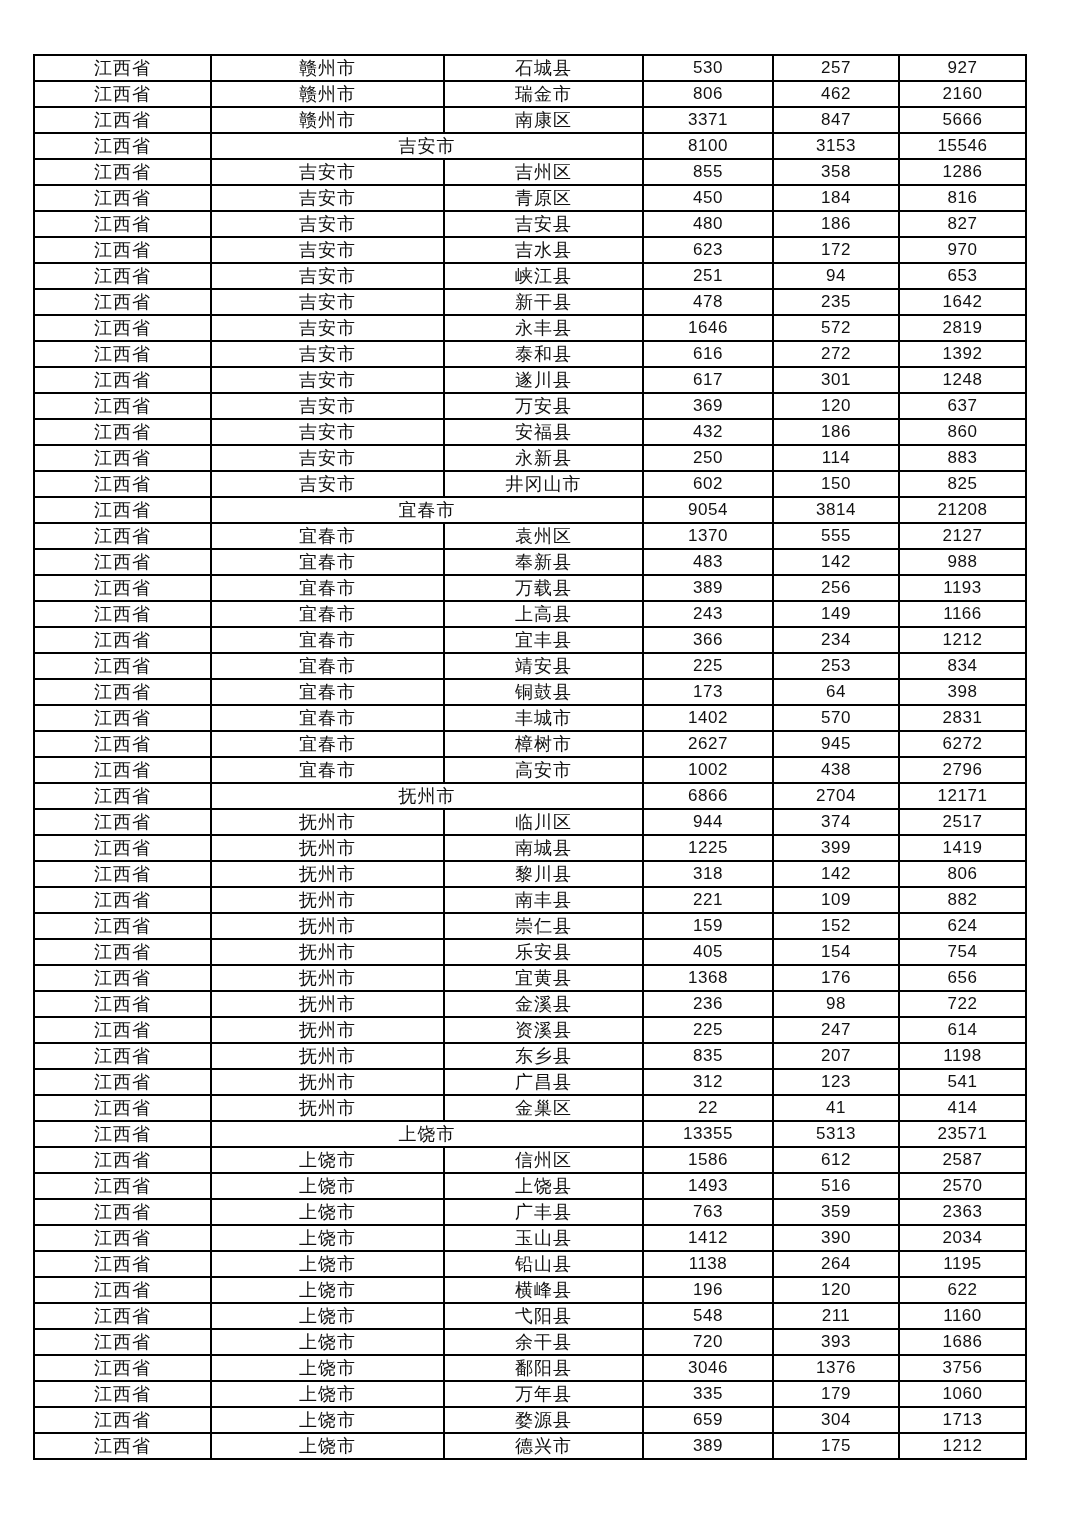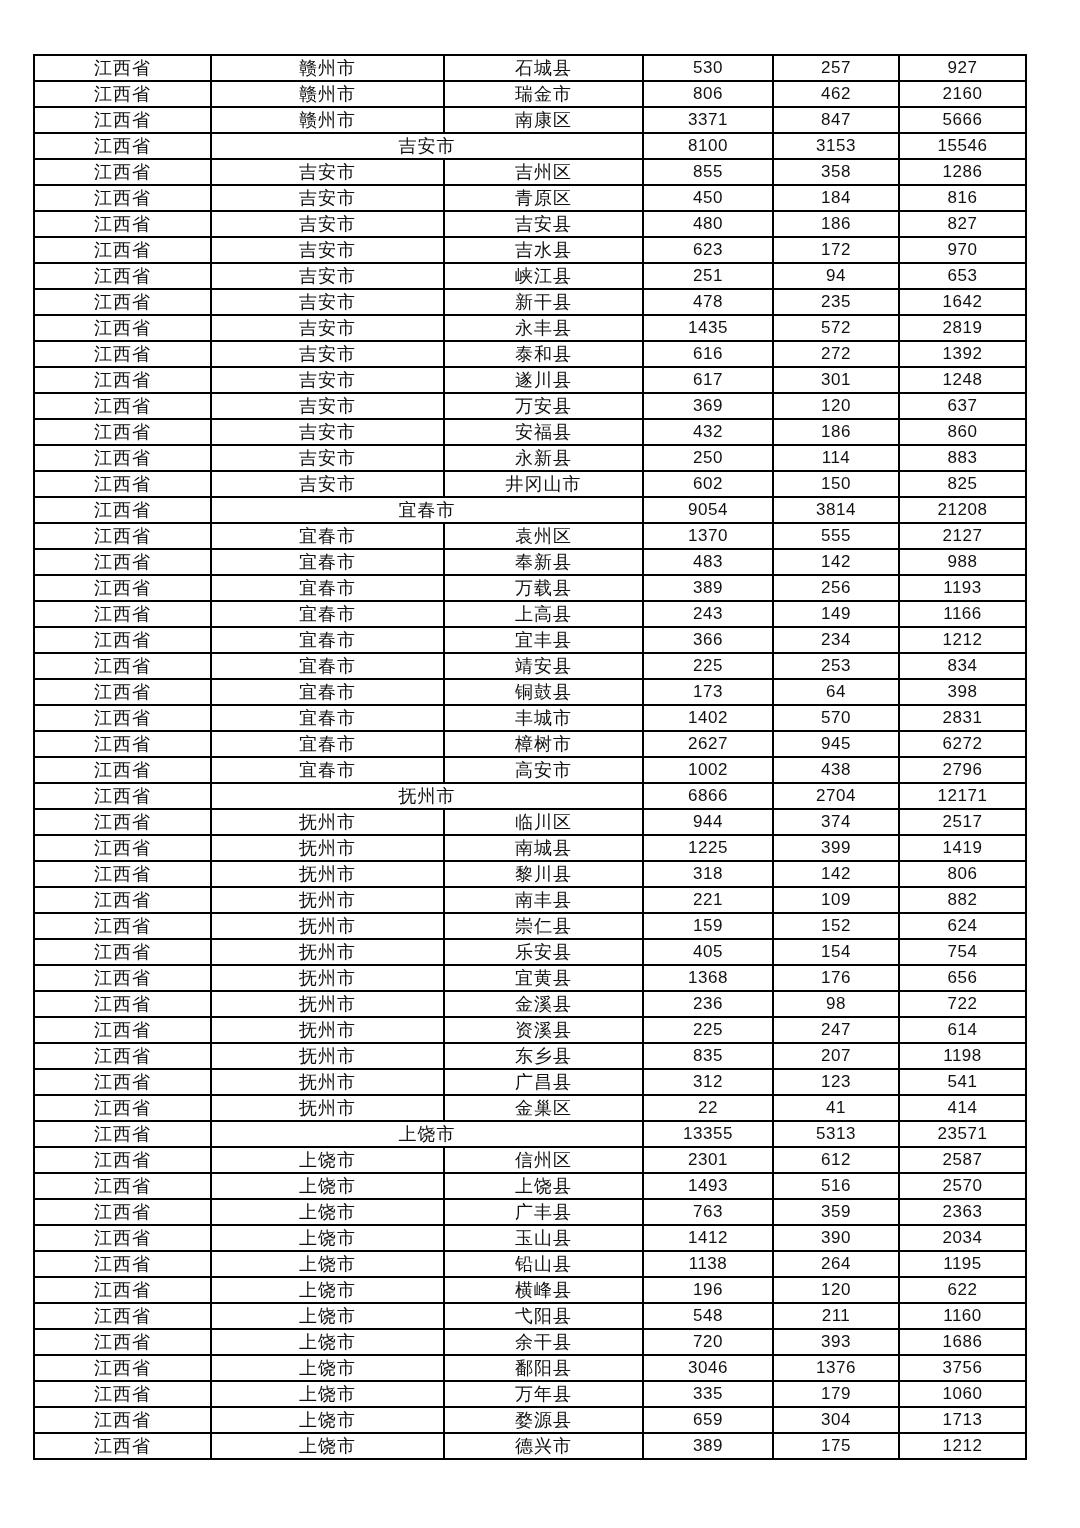--- a/index.html
+++ b/index.html
@@ -144,21 +144,21 @@
           <td colspan="1" class="cell-city">吉安市</td>
           <td colspan="1" class="cell-county">新干县</td>
           <td colspan="1" class="cell-num">478</td>
           <td colspan="1" class="cell-num">235</td>
           <td colspan="1" class="cell-num">1642</td>
         </tr>
         <tr>
           <td colspan="1" class="cell-province">江西省</td>
           <td colspan="1" class="cell-city">吉安市</td>
           <td colspan="1" class="cell-county">永丰县</td>
-          <td colspan="1" class="cell-num">1435</td>
+          <td colspan="1" class="cell-num">1646</td>
           <td colspan="1" class="cell-num">572</td>
           <td colspan="1" class="cell-num">2819</td>
         </tr>
         <tr>
           <td colspan="1" class="cell-province">江西省</td>
           <td colspan="1" class="cell-city">吉安市</td>
           <td colspan="1" class="cell-county">泰和县</td>
           <td colspan="1" class="cell-num">616</td>
           <td colspan="1" class="cell-num">272</td>
           <td colspan="1" class="cell-num">1392</td>
@@ -397,21 +397,21 @@
           <td colspan="1" class="cell-province">江西省</td>
           <td colspan="2" class="cell-city-merged">上饶市</td>
           <td colspan="1" class="cell-num">13355</td>
           <td colspan="1" class="cell-num">5313</td>
           <td colspan="1" class="cell-num">23571</td>
         </tr>
         <tr>
           <td colspan="1" class="cell-province">江西省</td>
           <td colspan="1" class="cell-city">上饶市</td>
           <td colspan="1" class="cell-county">信州区</td>
-          <td colspan="1" class="cell-num">2301</td>
+          <td colspan="1" class="cell-num">1586</td>
           <td colspan="1" class="cell-num">612</td>
           <td colspan="1" class="cell-num">2587</td>
         </tr>
         <tr>
           <td colspan="1" class="cell-province">江西省</td>
           <td colspan="1" class="cell-city">上饶市</td>
           <td colspan="1" class="cell-county">上饶县</td>
           <td colspan="1" class="cell-num">1493</td>
           <td colspan="1" class="cell-num">516</td>
           <td colspan="1" class="cell-num">2570</td>

